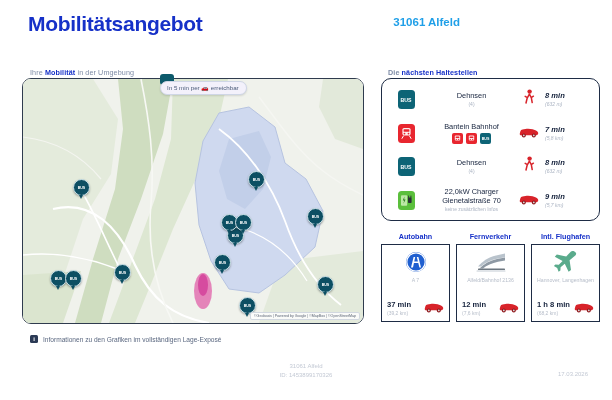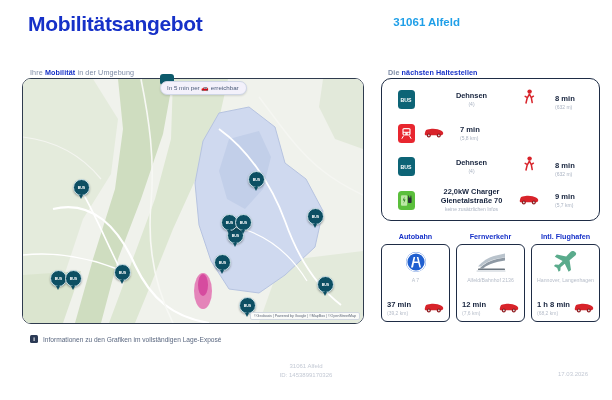--- a/index.html
+++ b/index.html
@@ -93,45 +93,45 @@
   .sq{
     width:17px;height:19px;border-radius:3.5px;display:flex;align-items:center;
     justify-content:center;color:#fff;font-size:5.2px;font-weight:bold;
   }
   .sq.bus{background:#0d6476;}
   .sq.train{background:#e8262f;}
   .sq.ev{background:#5bbf3c;}
   .sq svg{display:block;}
 
   .stop-mid{flex:1;text-align:center;min-width:0;}
-  .stop-name{font-size:7.4px;font-weight:bold;color:#16233d;line-height:9px;}
+  .stop-name{font-size:7.4px;font-weight:normal;color:#16233d;line-height:9px;}
   .stop-sub{font-size:5px;color:#aab3c2;line-height:7px;margin-top:1px;}
   .mini-row{display:flex;gap:3px;justify-content:center;margin-top:2px;}
   .mini{
     width:11px;height:11px;border-radius:2px;display:flex;align-items:center;
     justify-content:center;color:#fff;font-size:3.6px;font-weight:bold;
   }
   .mini.train{background:#e8262f;}
   .mini.bus{background:#0d6476;}
 
-  .stop-right{width:74px;flex:0 0 74px;display:flex;align-items:flex-end;gap:16px;}
+  .stop-right{width:74px;flex:0 0 74px;display:flex;align-items:center;gap:6px;font-style:italic;}
   .mode-ico{width:20px;flex:0 0 20px;text-align:center;}
   .stop-time{font-size:7.6px;font-weight:bold;color:#16233d;line-height:9px;}
   .stop-dist{font-size:5px;color:#aab3c2;line-height:7px;margin-top:1px;}
 
   
   .bcards{position:absolute;left:381px;top:232px;width:219px;}
   .bc-heads{display:flex;gap:6px;}
   .bc-head{
     flex:1;text-align:center;font-size:7.2px;font-weight:bold;color:#1631c8;
     margin-bottom:3px;
   }
   .bc-row{display:flex;gap:6px;}
   .bcard{
-    flex:1;height:78px;border:1.4px solid #1e2c45;border-radius:6px;background:#fff;
+    flex:1;height:78px;border:1.4px solid #1e2c45;border-radius:0;background:#fff;
     box-sizing:border-box;padding:5px 5px 4px;display:flex;flex-direction:column;
     align-items:center;position:relative;
   }
   .bc-ico{height:24px;display:flex;align-items:center;justify-content:center;}
   .bc-label{
     font-size:5.2px;color:#b6bdc9;text-align:center;line-height:6.6px;margin-top:3px;
     flex:1;
   }
   .bc-foot{
     width:100%;display:flex;align-items:flex-end;justify-content:space-between;
@@ -278,20 +278,42 @@
         <div class="sq train">
           <svg width="11" height="12" viewBox="0 0 11 12">
               <rect x="1.4" y="1" width="8.2" height="7.4" rx="1.6" fill="#fff" opacity=".92"></rect>
               <rect x="2.6" y="2.2" width="5.8" height="2.6" rx=".6" fill="#e8262f"></rect>
               <circle cx="3.5" cy="6.6" r=".9" fill="#e8262f"></circle>
               <circle cx="7.5" cy="6.6" r=".9" fill="#e8262f"></circle>
               <path d="M2.4 9 L1 11.4 M8.6 9 L10 11.4" stroke="#fff" stroke-width="1" stroke-linecap="round"></path>
             </svg>
         </div>
       </div>
+      <div class="stop-mid">
+        <div class="stop-name">Bantein Bahnhof</div>
+        <div class="mini-row">
+          <span class="mini train">
+            <svg width="7" height="8" viewBox="0 0 7 8">
+                <rect x=".8" y=".6" width="5.4" height="5" rx="1" fill="#fff" opacity=".9"></rect>
+                <rect x="1.7" y="1.4" width="3.6" height="1.7" rx=".4" fill="#e8262f"></rect>
+                <circle cx="2.3" cy="4.4" r=".6" fill="#e8262f"></circle>
+                <circle cx="4.7" cy="4.4" r=".6" fill="#e8262f"></circle>
+              </svg>
+          </span>
+          <span class="mini train">
+            <svg width="7" height="8" viewBox="0 0 7 8">
+                <rect x=".8" y=".6" width="5.4" height="5" rx="1" fill="#fff" opacity=".9"></rect>
+                <rect x="1.7" y="1.4" width="3.6" height="1.7" rx=".4" fill="#e8262f"></rect>
+                <circle cx="2.3" cy="4.4" r=".6" fill="#e8262f"></circle>
+                <circle cx="4.7" cy="4.4" r=".6" fill="#e8262f"></circle>
+              </svg>
+          </span>
+          <span class="mini bus">BUS</span>
+        </div>
+      </div>
       <div class="stop-right">
         <span class="mode-ico">
           <svg width="20" height="11" viewBox="0 0 20 11">
               <path d="M2 8.2 C1 8.2 .6 7.4 .8 6.4 L1.4 4.2 C1.7 3.2 2.4 2.6 3.6 2.4 L6.4 1.9 C8.6 1.5 11.4 1.6 13.6 2.3 L16.4 3.2 C17.8 3.7 18.8 4.5 19.1 5.6 C19.4 6.8 19 8.2 17.6 8.2 Z" fill="#d8232a"></path>
               <circle cx="4.8" cy="8.4" r="2" fill="#8f1418"></circle>
               <circle cx="14.8" cy="8.4" r="2" fill="#8f1418"></circle>
               <circle cx="4.8" cy="8.4" r=".9" fill="#d8d8d8"></circle>
               <circle cx="14.8" cy="8.4" r=".9" fill="#d8d8d8"></circle>
             </svg>
         </span>

